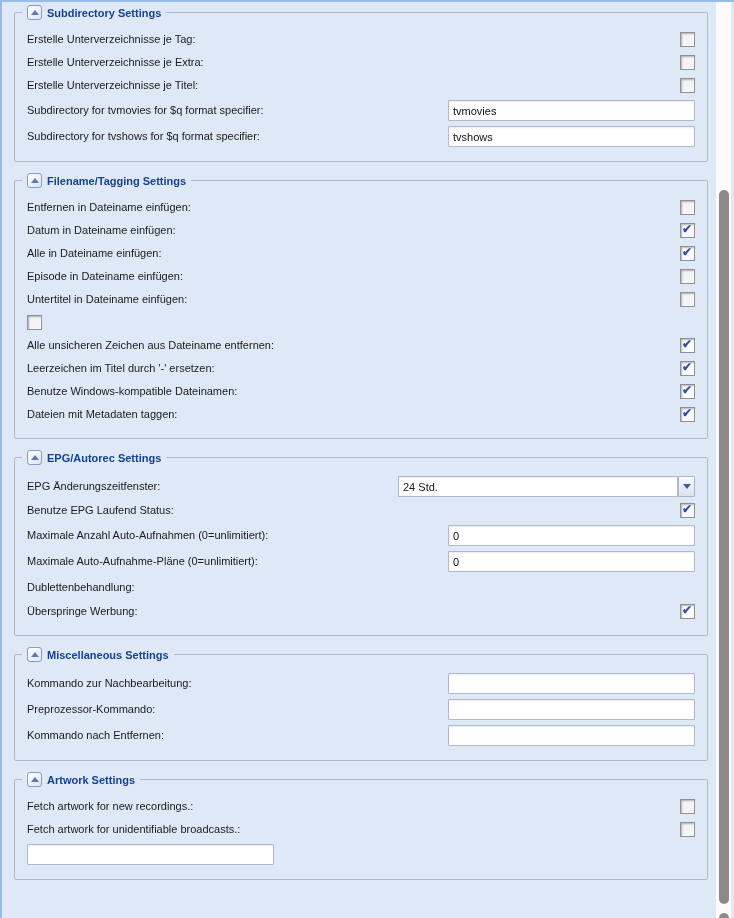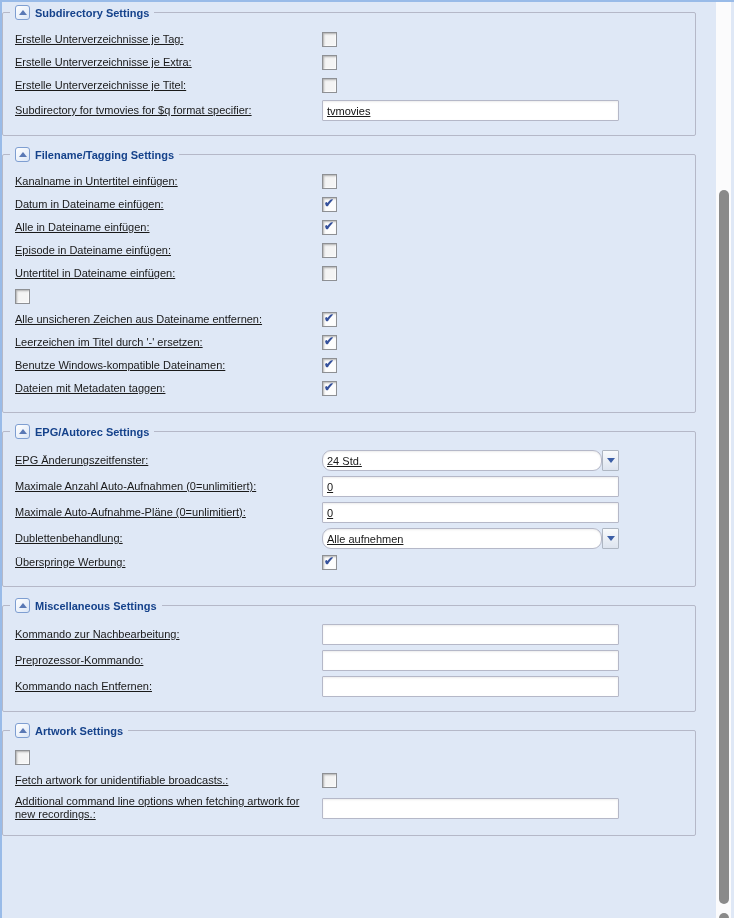--- a/index.html
+++ b/index.html
@@ -6,21 +6,21 @@
   body {
     width:734px; height:918px;
     box-sizing:border-box;
     background:#dfe8f6;
     border-top:2px solid #99bbe8;
     border-left:2px solid #99bbe8;
     font-family:"Liberation Sans", sans-serif;
     font-size:11px; color:#1a1a1a;
     overflow:hidden; position:relative;
   }
-  .sections { padding:10px 0 0 0;text-decoration:underline; }
+  .sections { padding:10px 0 0 12px; }
   .fieldset {
     width:694px; box-sizing:border-box;
     border:1px solid #b5b8c8; border-radius:2px;
     position:relative; margin-bottom:18px;
     padding:18px 12px 9px 12px;
   }
   .legend {
     position:absolute; top:-8px; left:7px;
     background:#dfe8f6; padding:0 5px;
     display:flex; align-items:center; gap:5px;
@@ -32,46 +32,46 @@
     display:flex; align-items:center; justify-content:center;
     cursor:pointer; flex:0 0 auto;
   }
   .toggle-tri {
     width:0; height:0;
     border-left:4px solid transparent;
     border-right:4px solid transparent;
     border-bottom:5px solid #5a79b5;
   }
   .legend-text { font-weight:bold; color:#15428b; white-space:nowrap; }
-  .row { display:flex; align-items:center; margin-bottom:6px; min-height:17px; }
+  .row { display:flex; align-items:center; margin-bottom:6px; min-height:17px;justify-content:space-between; }
   .row.type-text, .row.type-select { margin-bottom:5px; min-height:21px; }
   .row-label { flex:0 0 307px; padding-right:8px; box-sizing:border-box; line-height:13px; }
   .checkbox {
     width:13px; height:13px; box-sizing:content-box;
     border:1px solid #8e9094; background:#f4f4f4;
     box-shadow:inset 1px 1px 2px rgba(90,90,90,.45), inset -1px -1px 1px #ffffff;
     position:relative; cursor:pointer; flex:0 0 auto;
   }
   .checkbox.checked { background:#fdfdfd; }
   .checkbox.checked::after {
     content:"\2714";
     position:absolute; left:1px; top:-2px;
     font-size:12px; font-weight:bold; color:#35519c;
   }
   .text-input {
-    width:297px; height:21px; box-sizing:border-box;
+    width:247px; height:21px; box-sizing:border-box;
     border:1px solid #b5b8c8; border-radius:1px;
     background:#ffffff; padding:0 4px;
     font-family:"Liberation Sans", sans-serif; font-size:11px; color:#111;
     box-shadow:inset 0 1px 2px rgba(0,0,0,.08);
   }
   .select { width:297px; height:21px; position:relative; box-sizing:border-box; cursor:pointer; }
   .select-display {
     width:280px; height:21px; box-sizing:border-box;
-    border:1px solid #b5b8c8; border-radius:9px;
+    border:1px solid #b5b8c8; border-radius:0;
     background:#fff; padding:4px 4px 0;
     box-shadow:inset 0 1px 2px rgba(0,0,0,.08);
     overflow:hidden; white-space:nowrap;
   }
   .select-trigger {
     position:absolute; right:0; top:0;
     width:17px; height:21px; box-sizing:border-box;
     border:1px solid #aeb6c2; border-radius:1px;
     background:linear-gradient(#f8fafc 0%,#dde4ef 100%);
     display:flex; align-items:center; justify-content:center;
@@ -117,30 +117,34 @@
         <span class="checkbox"></span>
       </div>
       <div class="row type-checkbox">
         <span class="row-label">Erstelle Unterverzeichnisse je Titel:</span>
         <span class="checkbox"></span>
       </div>
       <div class="row type-text">
         <span class="row-label">Subdirectory for tvmovies for $q format specifier:</span>
         <input type="text" class="text-input" value="tvmovies" style="">
       </div>
+      <div class="row type-text">
+        <span class="row-label">Subdirectory for tvshows for $q format specifier:</span>
+        <input type="text" class="text-input" value="tvshows" style="">
+      </div>
     </div>
     <div class="fieldset">
       <div class="legend">
         <span class="toggle-btn">
           <span class="toggle-tri"></span>
         </span>
         <span class="legend-text">Filename/Tagging Settings</span>
       </div>
       <div class="row type-checkbox">
-        <span class="row-label">Kanalname in Untertitel einfügen:</span>
+        <span class="row-label">Entfernen in Dateiname einfügen:</span>
         <span class="checkbox"></span>
       </div>
       <div class="row type-checkbox">
         <span class="row-label">Datum in Dateiname einfügen:</span>
         <span class="checkbox checked"></span>
       </div>
       <div class="row type-checkbox">
         <span class="row-label">Alle in Dateiname einfügen:</span>
         <span class="checkbox checked"></span>
       </div>
@@ -181,36 +185,34 @@
       </div>
       <div class="row type-select">
         <span class="row-label">EPG Änderungszeitfenster:</span>
         <div class="select">
           <div class="select-display">24 Std.</div>
           <span class="select-trigger">
             <span class="chevron"></span>
           </span>
         </div>
       </div>
+      <div class="row type-checkbox">
+        <span class="row-label">Benutze EPG Laufend Status:</span>
+        <span class="checkbox checked"></span>
+      </div>
       <div class="row type-text">
         <span class="row-label">Maximale Anzahl Auto-Aufnahmen (0=unlimitiert):</span>
         <input type="text" class="text-input" value="0" style="">
       </div>
       <div class="row type-text">
         <span class="row-label">Maximale Auto-Aufnahme-Pläne (0=unlimitiert):</span>
         <input type="text" class="text-input" value="0" style="">
       </div>
       <div class="row type-select">
         <span class="row-label">Dublettenbehandlung:</span>
-        <div class="select">
-          <div class="select-display">Alle aufnehmen</div>
-          <span class="select-trigger">
-            <span class="chevron"></span>
-          </span>
-        </div>
       </div>
       <div class="row type-checkbox">
         <span class="row-label">Überspringe Werbung:</span>
         <span class="checkbox checked"></span>
       </div>
     </div>
     <div class="fieldset">
       <div class="legend">
         <span class="toggle-btn">
           <span class="toggle-tri"></span>
@@ -231,28 +233,28 @@
       </div>
     </div>
     <div class="fieldset">
       <div class="legend">
         <span class="toggle-btn">
           <span class="toggle-tri"></span>
         </span>
         <span class="legend-text">Artwork Settings</span>
       </div>
       <div class="row type-checkbox">
+        <span class="row-label">Fetch artwork for new recordings.:</span>
         <span class="checkbox"></span>
       </div>
       <div class="row type-checkbox">
         <span class="row-label">Fetch artwork for unidentifiable broadcasts.:</span>
         <span class="checkbox"></span>
       </div>
       <div class="row type-text">
-        <span class="row-label">Additional command line options when fetching artwork for new recordings.:</span>
         <input type="text" class="text-input" value="" style="">
       </div>
     </div>
   </div>
 
 <div class="scroll-track">
   <div class="scroll-thumb"></div>
   <div class="scroll-stub"></div>
 </div>
 

